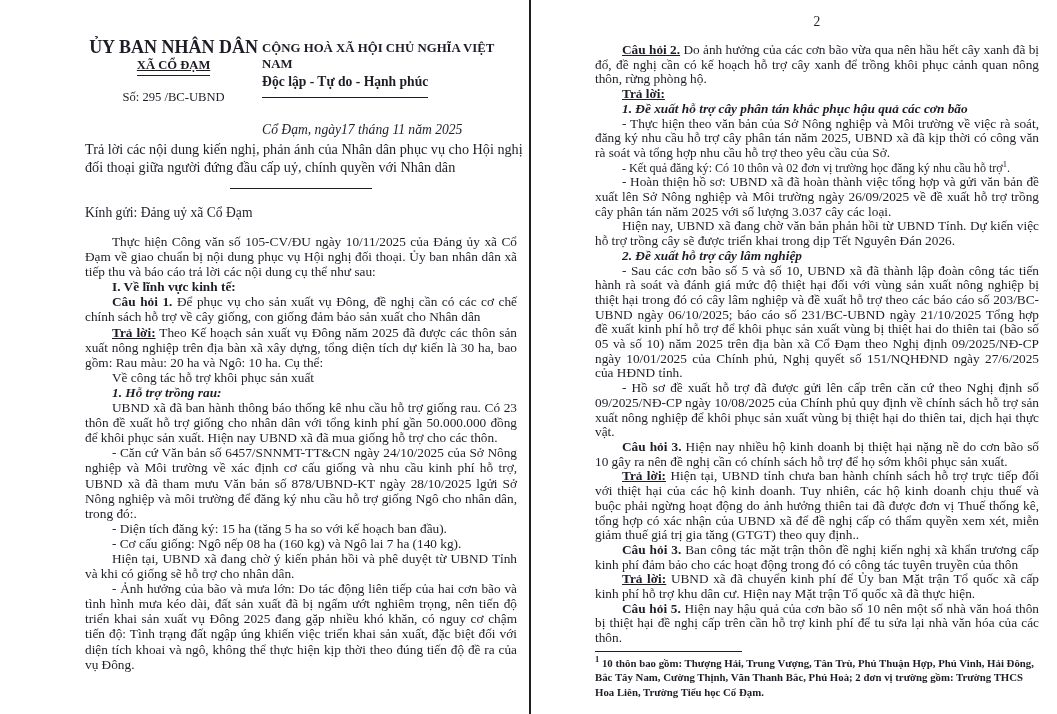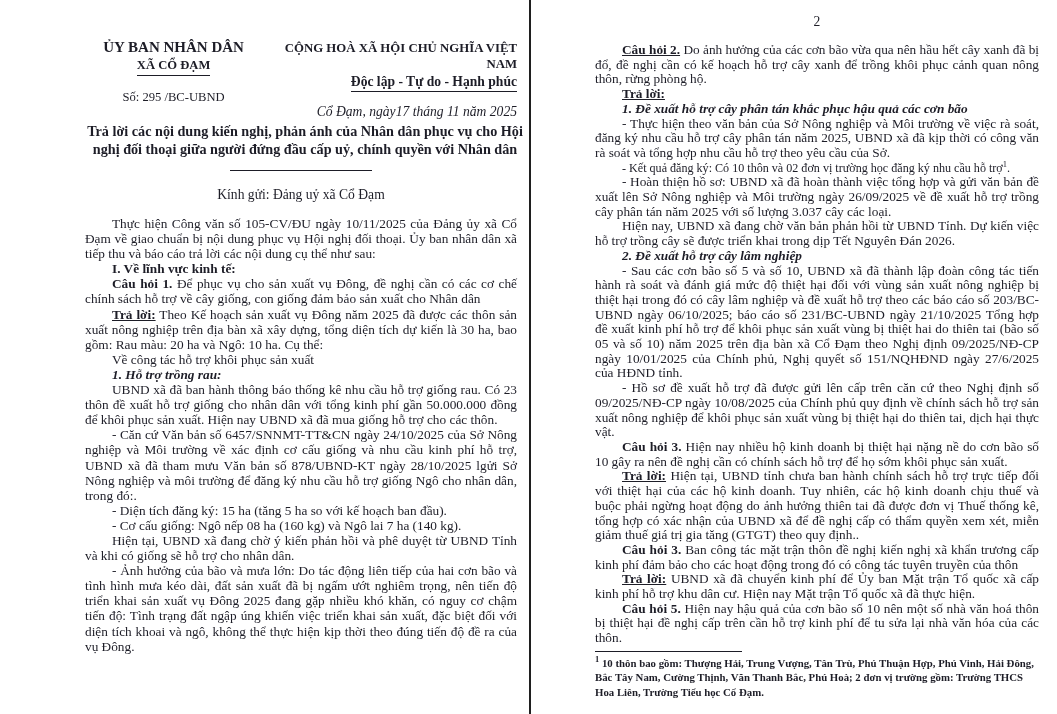--- a/index.html
+++ b/index.html
@@ -5,31 +5,31 @@
   html,body{margin:0;padding:0;background:#ffffff;}
   body{font-family:"Liberation Serif", serif;color:#1d1d27;}
   .canvas{position:relative;width:1057px;height:714px;background:#ffffff;overflow:hidden;}
   .page{position:absolute;top:0;height:714px;box-sizing:border-box;background:#ffffff;}
   .page-left{left:0;width:529px;padding:40px 12px 10px 85px;}
   .page-right{left:531px;width:526px;padding:10px 18px 8px 64px;}
   .divider{position:absolute;left:529px;top:0;width:2px;height:714px;background:#1f1f1f;}
   
   .hdr{display:flex;width:100%;}
   .hdr-left{width:41%;text-align:center;}
-  .hdr-right{width:59%;text-align:right;}
-  .org1{font-weight:bold;font-size:15px;line-height:15px;}
-  .org2{font-weight:bold;font-size:12.6px;line-height:15px;display:inline-block;border-bottom:1.4px solid #1d1d27;padding-bottom:2px;}
+  .hdr-right{width:59%;text-align:left;}
+  .org1{font-weight:bold;font-size:18px;line-height:15px;}
+  .org2{font-weight:bold;font-size:12.6px;line-height:15px;display:inline-block;border-bottom:1.4px solid #1d1d27;padding-bottom:2px;text-decoration:underline;}
   .docno{font-size:12.6px;margin-top:14px;}
   .nat1{font-weight:bold;font-size:12.8px;line-height:16px;}
-  .nat2{font-weight:bold;font-size:13.6px;line-height:17px;display:inline-block;border-bottom:1.4px solid #1d1d27;padding-bottom:1px;}
-  .pdate{font-size:13.6px;font-style:italic;margin-top:12px;}
+  .nat2{font-weight:bold;font-size:13.6px;line-height:17px;display:inline-block;border-bottom:1.4px solid #1d1d27;padding-bottom:7px;}
+  .pdate{font-size:13.6px;font-style:italic;margin-top:24px;}
   .title{font-weight:bold;font-size:15.2px;text-align:center;margin-top:16px;line-height:18px;}
-  .subtitle{font-weight:bold;font-size:14.2px;text-align:center;margin:2px auto 12px;line-height:18px;width:440px;}
+  .subtitle{font-weight:normal;font-size:14.2px;margin:2px auto 12px;line-height:18px;width:440px;}
   .title-rule{width:142px;height:0;border-top:1.6px solid #1d1d27;margin:3px auto 0;}
-  .salutation{font-size:13.6px;text-align:center;margin-top:16px;}
+  .salutation{font-size:13.6px;margin-top:16px;}
   
   .paras{margin-top:13px;}
   p.doc{margin:0;text-align:justify;text-indent:27px;font-size:13.3px;line-height:15.1px;}
   .page-right p.doc{line-height:14.7px;}
   p.doc.small{font-size:12.1px;}
   .b{font-weight:bold;}
   .i{font-style:italic;}
   .u{text-decoration:underline;}
   .bi{font-weight:bold;font-style:italic;}
   .sup{vertical-align:super;font-size:8.5px;line-height:0;}

